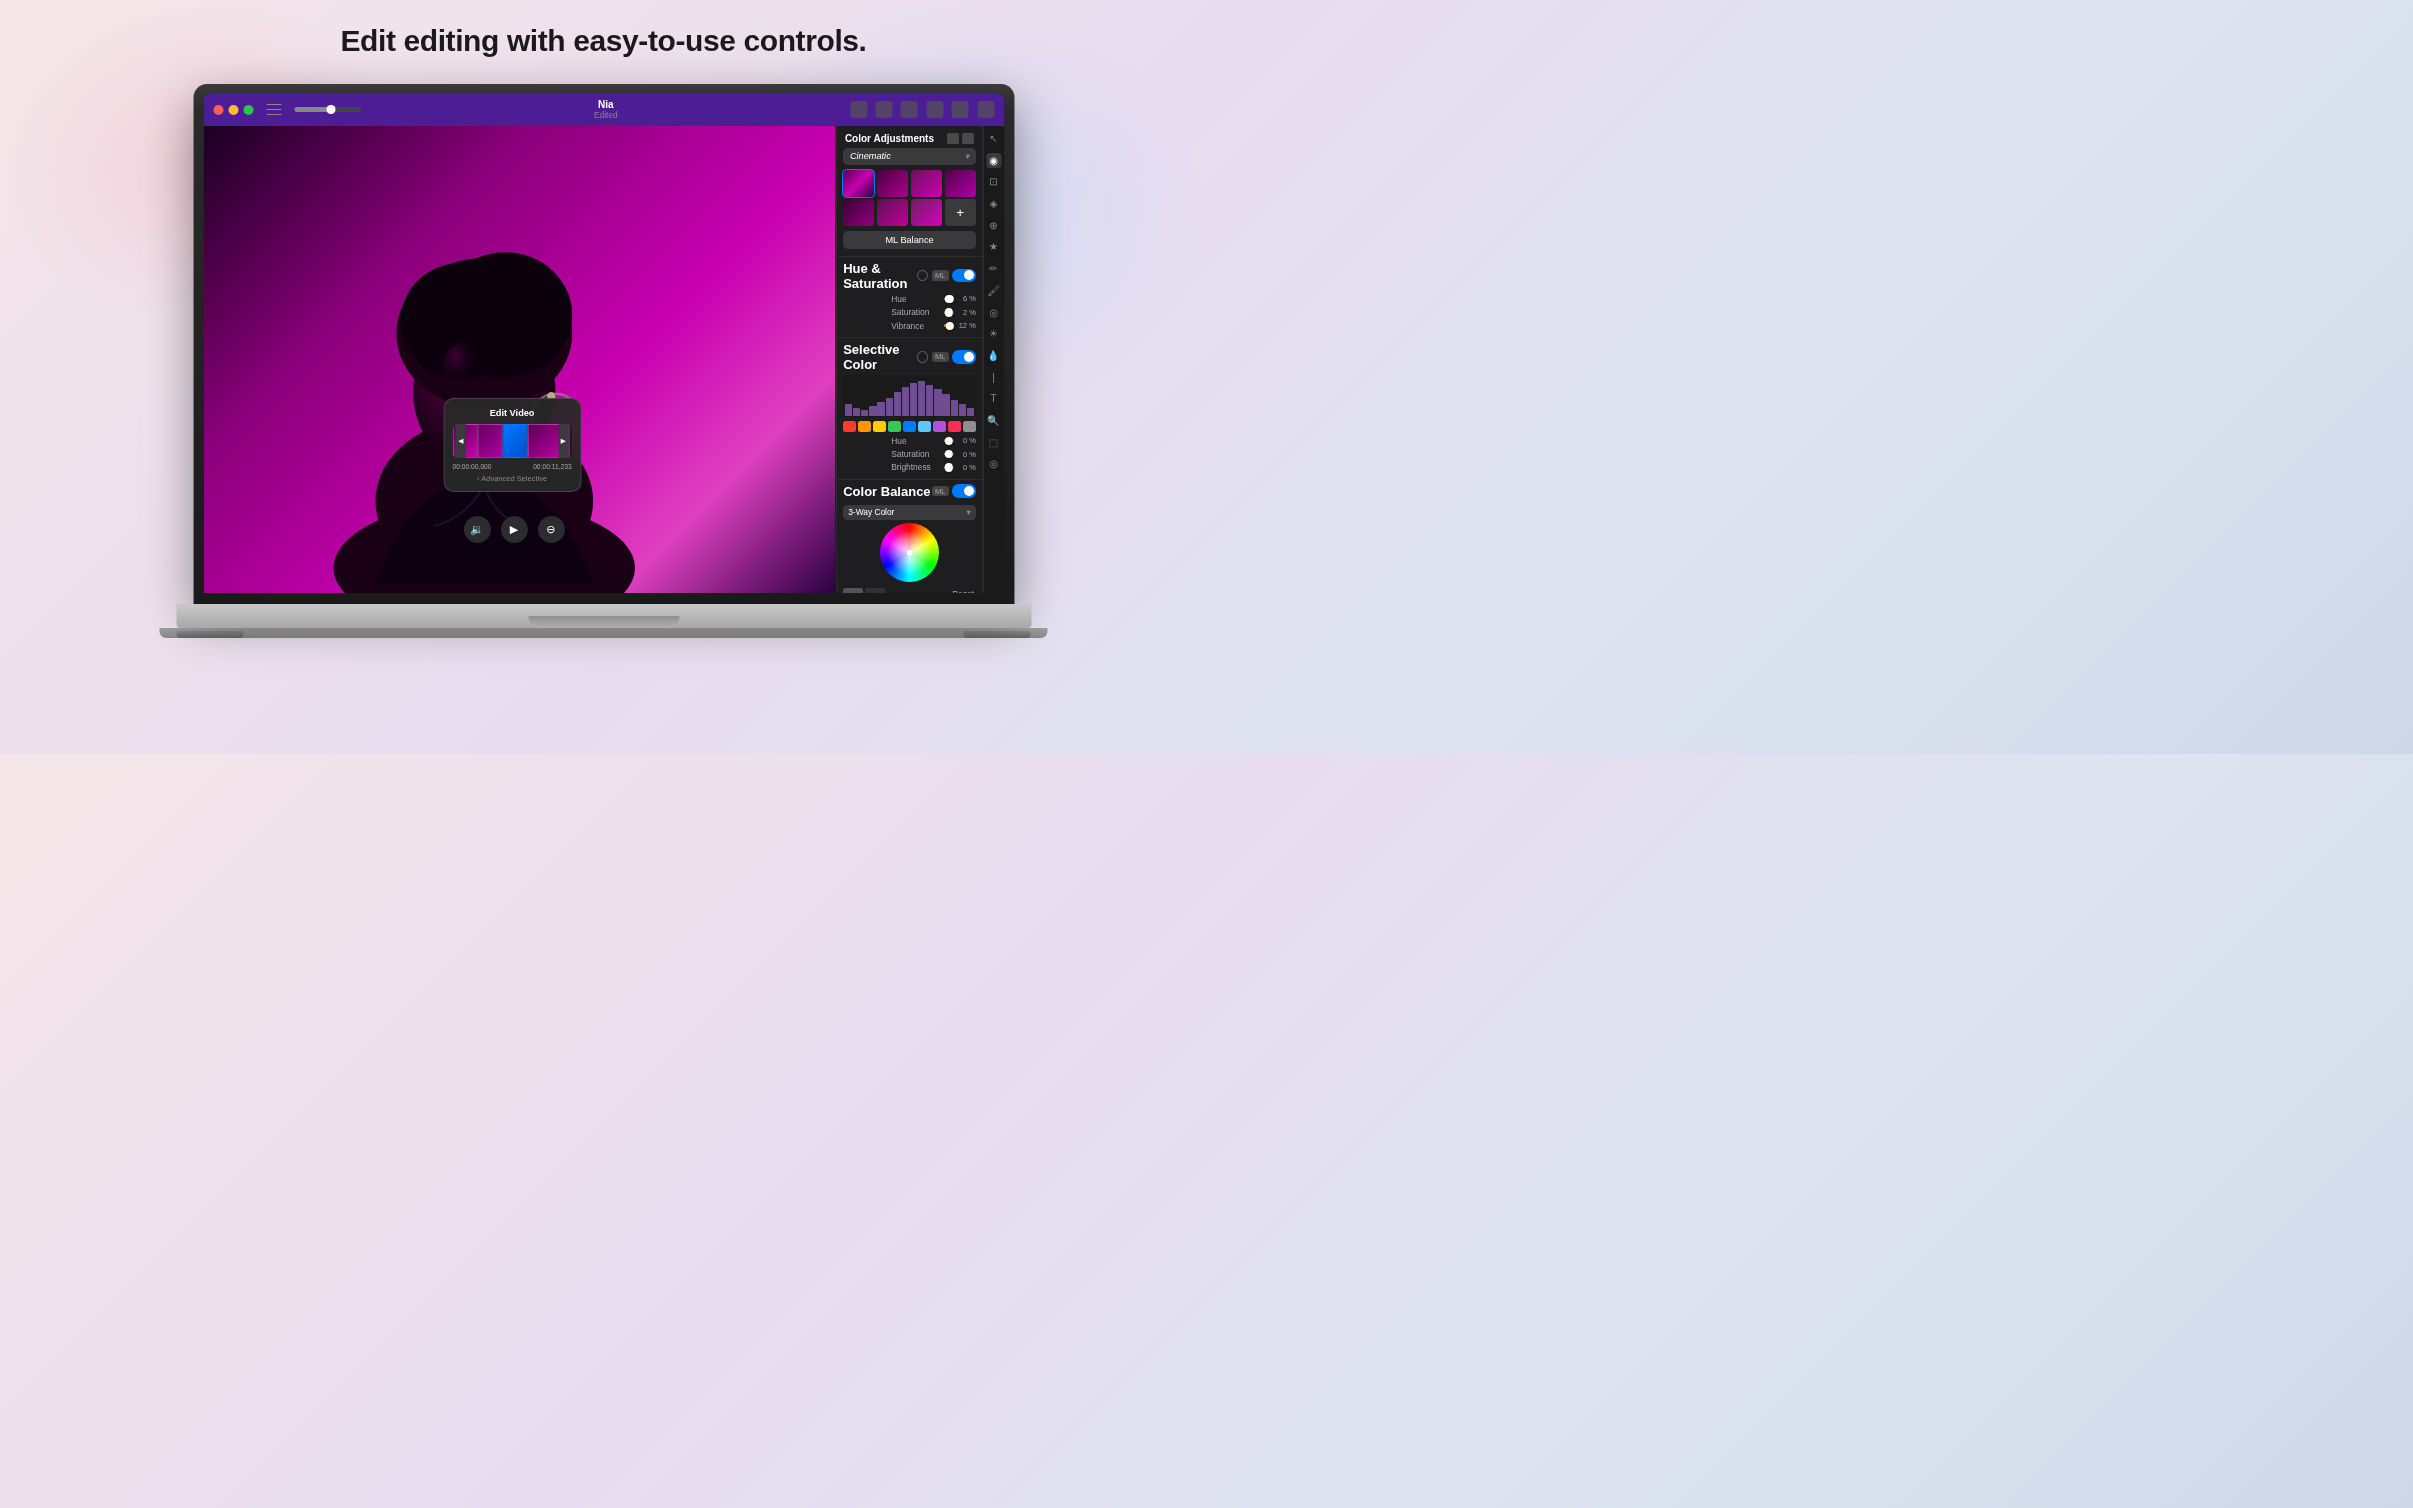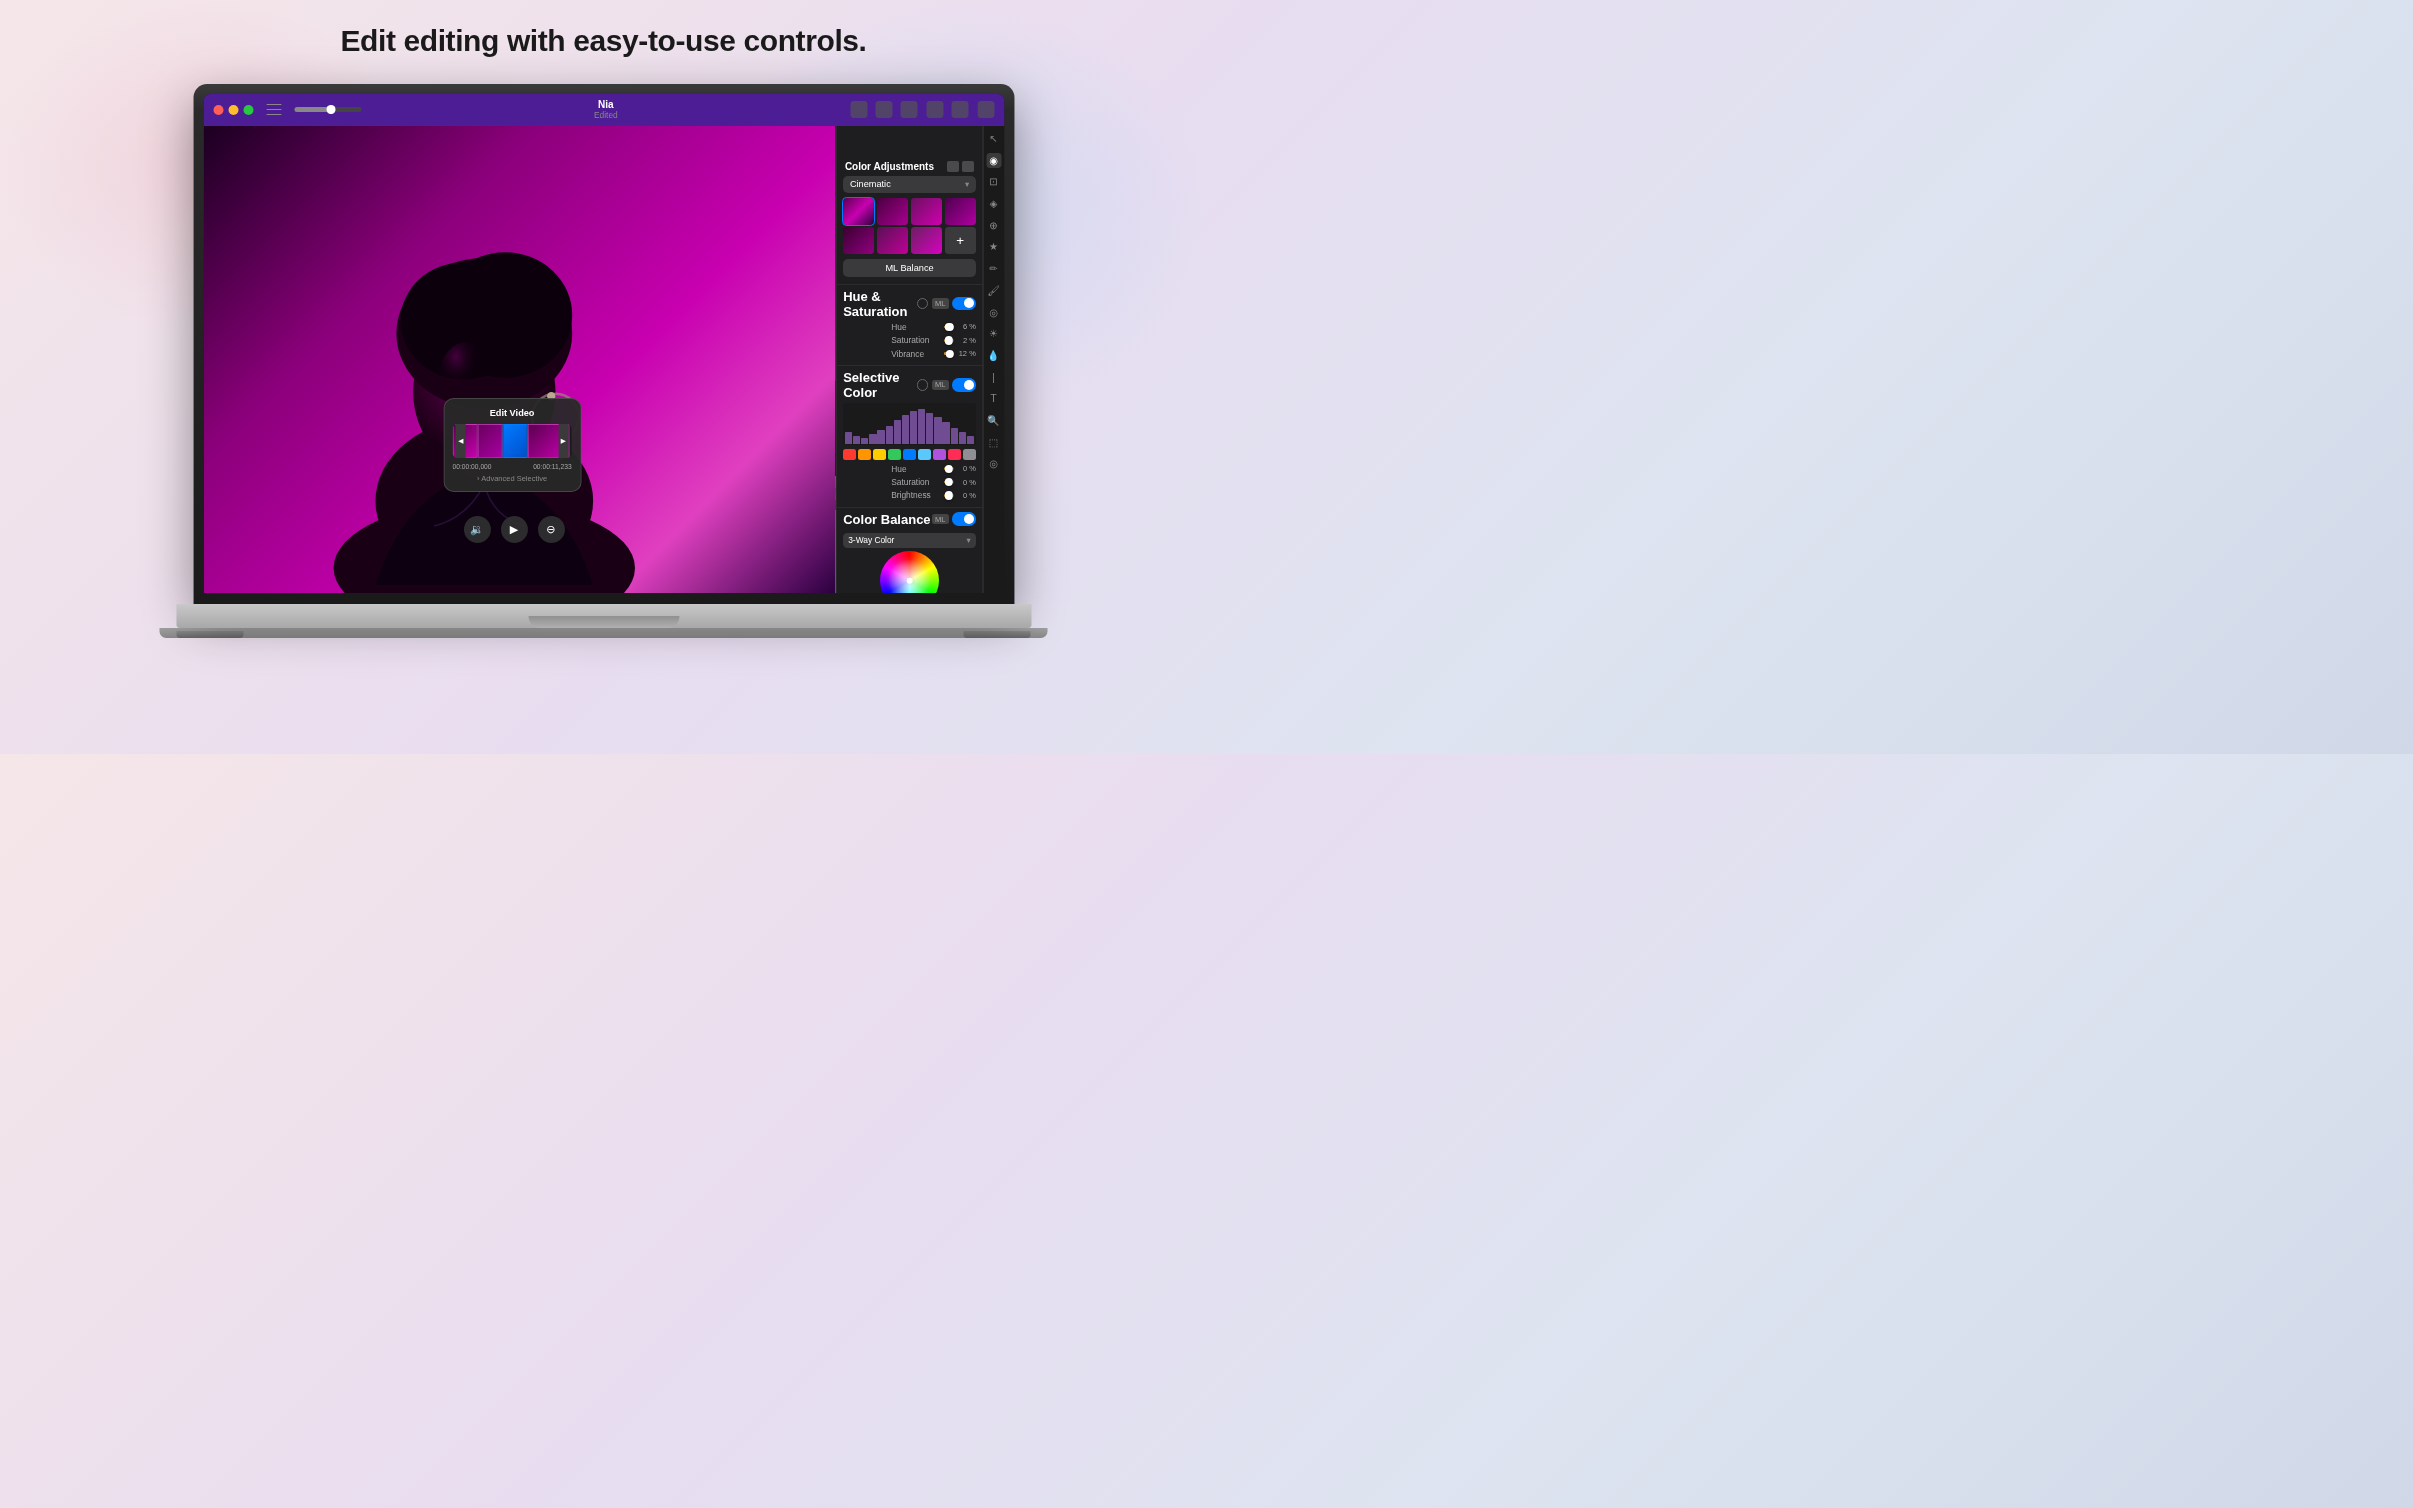--- a/index.html
+++ b/index.html
@@ -301,21 +301,20 @@
     .right-panel::-webkit-scrollbar-track { background: transparent; }
     .right-panel::-webkit-scrollbar-thumb { background: #555; border-radius: 1.7px; }
 
     
     .panel-header {
       padding: 6.7px 8.4px 3.4px;
       display: flex;
       align-items: center;
       justify-content: space-between;
       flex-shrink: 0;
-      margin-top: 28px;
     }
     .panel-title {
       color: #fff;
       font-size: 10px;
       font-weight: 600;
     }
     .panel-icons {
       display: flex; gap: 3.4px;
     }
     .panel-icon-sm {
@@ -327,20 +326,21 @@
 
     
     .filter-dropdown {
       margin: 0 6.7px 5px;
       background: #3a3a3c;
       border-radius: 5px;
       padding: 3.4px 6.7px;
       display: flex;
       align-items: center;
       justify-content: space-between;
+      font-style: italic;
     }
     .filter-label {
       color: #fff;
       font-size: 9.2px;
     }
     .filter-arrow {
       color: #888;
       font-size: 8.4px;
     }
 

